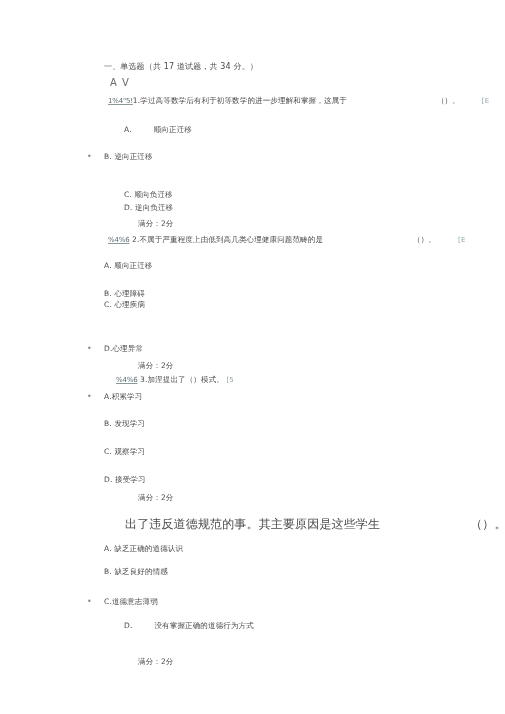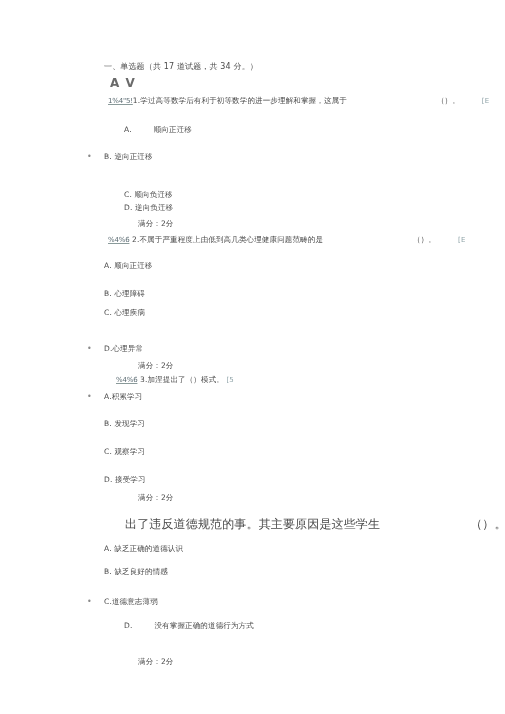--- a/index.html
+++ b/index.html
@@ -33,24 +33,23 @@
   }
   .section-title {
     left: 72px;
     top: 62px;
     font-size: 8px;
     color: #4a4a4a;
   }
   .marker-ay {
     left: 78px;
     top: 78px;
-    font-size: 12px;
+    font-size: 10px;
     color: #6a6a6a;
     letter-spacing: 1px;
-    font-weight: bold;
   }
   .qline {
     left: 76px;
     font-size: 7.5px;
     color: #4a4a4a;
   }
   .qline .qid {
     text-decoration: underline;
     text-decoration-color: #8a9a9a;
     color: #5b6b72;
@@ -128,21 +127,21 @@
   </div>
 
   <div class="row opt tight" style="top:261px;">
     <span class="letter">A.</span>&nbsp;<span>顺向正迁移</span>
   </div>
 
   <div class="row opt tight" style="top:289px;">
     <span class="letter">B.</span>&nbsp;<span>心理障碍</span>
   </div>
 
-  <div class="row opt tight" style="top:308px;">
+  <div class="row opt tight" style="top:300px;">
     <span class="letter">C.</span>&nbsp;<span>心理疾病</span>
   </div>
 
   <div class="bullet" style="top:344px;">•</div>
   <div class="row opt tight" style="top:344px;">
     <span class="letter">D.</span><span>心理异常</span>
   </div>
 
   <div class="row score" style="top:361px;">满分：2分</div>
 

